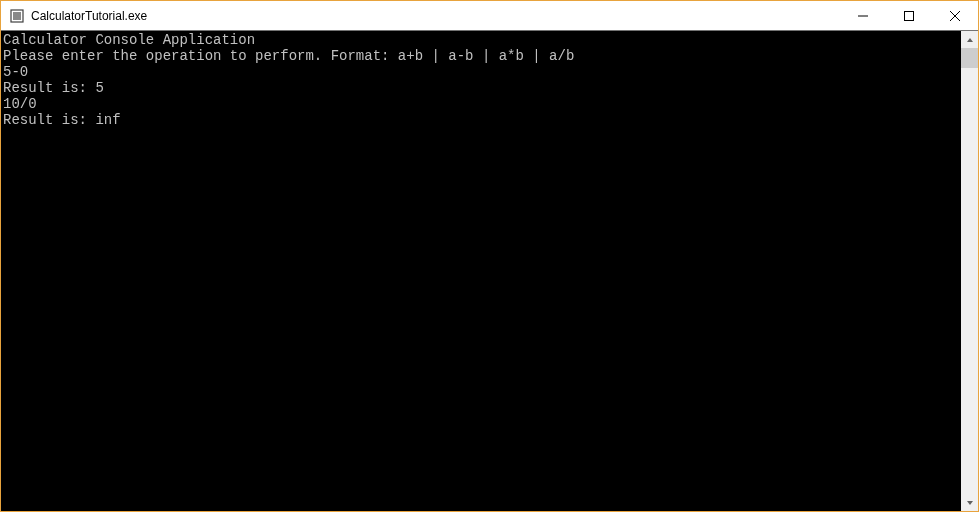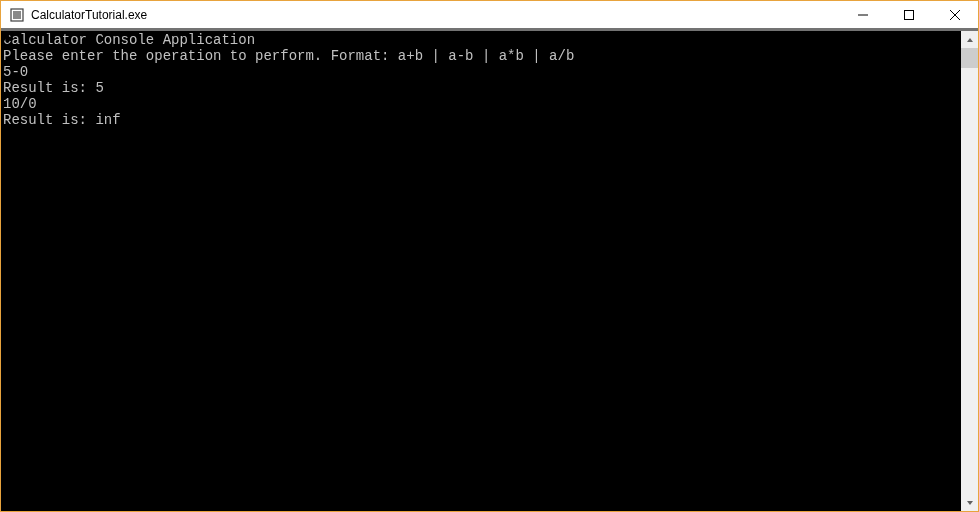--- a/index.html
+++ b/index.html
@@ -20,21 +20,21 @@
       border: 1px solid #e8a33d;
       display: flex;
       flex-direction: column;
       background: #ffffff;
     }
     .titlebar {
       height: 30px;
       background: #ffffff;
       display: flex;
       align-items: center;
-      border-bottom: 3px solid #737373;
+      border-bottom: 1px solid #737373;
       flex-shrink: 0;
     }
     .titlebar-icon {
       width: 16px;
       height: 16px;
       margin-left: 8px;
       margin-right: 6px;
       display: flex;
       align-items: center;
       justify-content: center;
@@ -73,21 +73,20 @@
     .console {
       flex: 1;
       background: #000000;
       color: #c0c0c0;
       font-family: Consolas, "Courier New", monospace;
       font-size: 14px;
       line-height: 16px;
       padding: 1px 2px;
       white-space: pre;
       overflow: hidden;
-      border-radius: 21px;
     }
     .console-line {
       display: block;
     }
     .scrollbar {
       width: 17px;
       background: #f0f0f0;
       display: flex;
       flex-direction: column;
       flex-shrink: 0;

